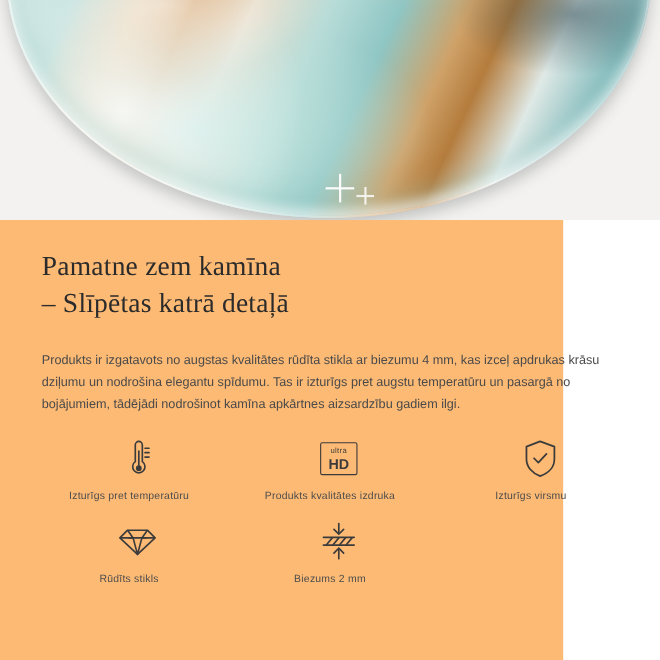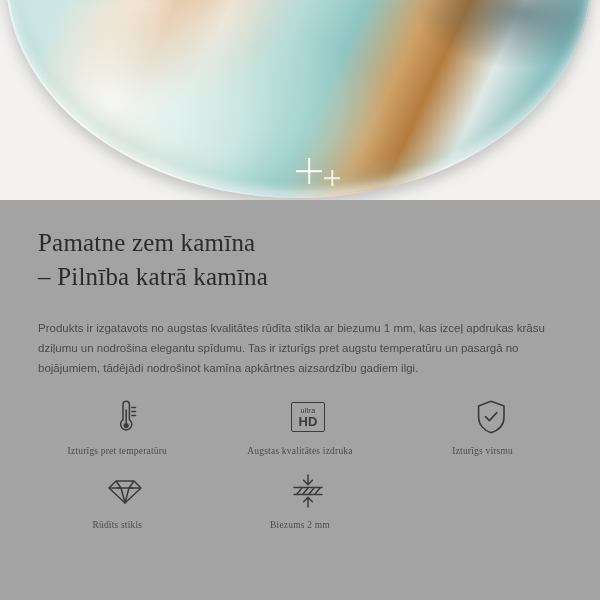--- a/index.html
+++ b/index.html
@@ -4,22 +4,22 @@
 <style>
   * { box-sizing: border-box; margin: 0; padding: 0; }
   html, body {
     width: 600px; height: 600px;
     background: #ffffff;
     font-family: "Liberation Sans", sans-serif;
     overflow: hidden;
   }
   .page {
     position: relative;
-    width: 600px; height: 600px;
-    background: #a3a3a3;
+    width: 512px; height: 600px;
+    background: #fdba74;
   }
 
   
   .hero {
     position: absolute;
     top: 0; left: 0;
     width: 600px; height: 200px;
     overflow: hidden;
     background: #f2f2f0;
   }
@@ -144,21 +144,20 @@
     justify-content: center;
     color: #3b3b3b;
     padding-left: 16px;
   }
   .feature-label {
     margin-top: 8px;
     font-size: 9.5px;
     color: #4c4c4c;
     text-align: left;
     letter-spacing: .2px;
-    font-family: Liberation Serif, serif;
   }
   .ultrahd {
     width: 34px; height: 30px;
     border: 1.6px solid #3b3b3b;
     border-radius: 2px;
     display: flex; flex-direction: column;
     align-items: center; justify-content: center;
     line-height: 1;
   }
   .ultrahd .u { font-size: 7px; letter-spacing: .3px; color: #3b3b3b; }
@@ -173,23 +172,23 @@
     <div class="hero-bg"></div>
     <div class="disc"></div>
     <div class="disc-edge"></div>
     <div class="sparkle s1"></div>
     <div class="sparkle s2"></div>
   </div>
 
   <div class="content">
     <h1 class="headline">
       <span class="l1">Pamatne zem kamīna</span>
-      <span class="l2">– Pilnība katrā kamīna</span>
+      <span class="l2">– Slīpētas katrā detaļā</span>
     </h1>
-    <p class="body-copy">Produkts ir izgatavots no augstas kvalitātes rūdīta stikla ar biezumu 1 mm, kas izceļ apdrukas krāsu dziļumu un nodrošina elegantu spīdumu. Tas ir izturīgs pret augstu temperatūru un pasargā no bojājumiem, tādējādi nodrošinot kamīna apkārtnes aizsardzību gadiem ilgi.</p>
+    <p class="body-copy">Produkts ir izgatavots no augstas kvalitātes rūdīta stikla ar biezumu 4 mm, kas izceļ apdrukas krāsu dziļumu un nodrošina elegantu spīdumu. Tas ir izturīgs pret augstu temperatūru un pasargā no bojājumiem, tādējādi nodrošinot kamīna apkārtnes aizsardzību gadiem ilgi.</p>
   </div>
 
   <div class="features">
 
     <div class="feature">
       <div class="feature-icon">
         <svg width="30" height="36" viewBox="0 0 30 36" fill="none" stroke="#3b3b3b" stroke-width="1.5" stroke-linecap="round">
           <path d="M13 5.5a3.2 3.2 0 0 1 6.4 0v15.2a5.6 5.6 0 1 1-6.4 0z"></path>
           <line x1="16.2" y1="11" x2="16.2" y2="24"></line>
           <circle cx="16.2" cy="26.6" r="2.6" fill="#3b3b3b" stroke="none"></circle>
@@ -201,21 +200,21 @@
       <div class="feature-label">Izturīgs pret temperatūru</div>
     </div>
 
     <div class="feature">
       <div class="feature-icon">
         <div class="ultrahd">
           <span class="u">ultra</span>
           <span class="hd">HD</span>
         </div>
       </div>
-      <div class="feature-label">Augstas kvalitātes izdruka</div>
+      <div class="feature-label">Produkts kvalitātes izdruka</div>
     </div>
 
     <div class="feature">
       <div class="feature-icon">
         <svg width="32" height="38" viewBox="0 0 32 38" fill="none" stroke="#3b3b3b" stroke-width="1.6" stroke-linecap="round" stroke-linejoin="round">
           <path d="M16 3.2 29 8v11.2c0 7.4-5.4 13-13 15.6C9 32.2 3.6 26.6 3.6 19.2V8z"></path>
           <polyline points="10.5,18.6 14.4,22.6 21.8,14.6"></polyline>
         </svg>
       </div>
       <div class="feature-label">Izturīgs virsmu</div>

